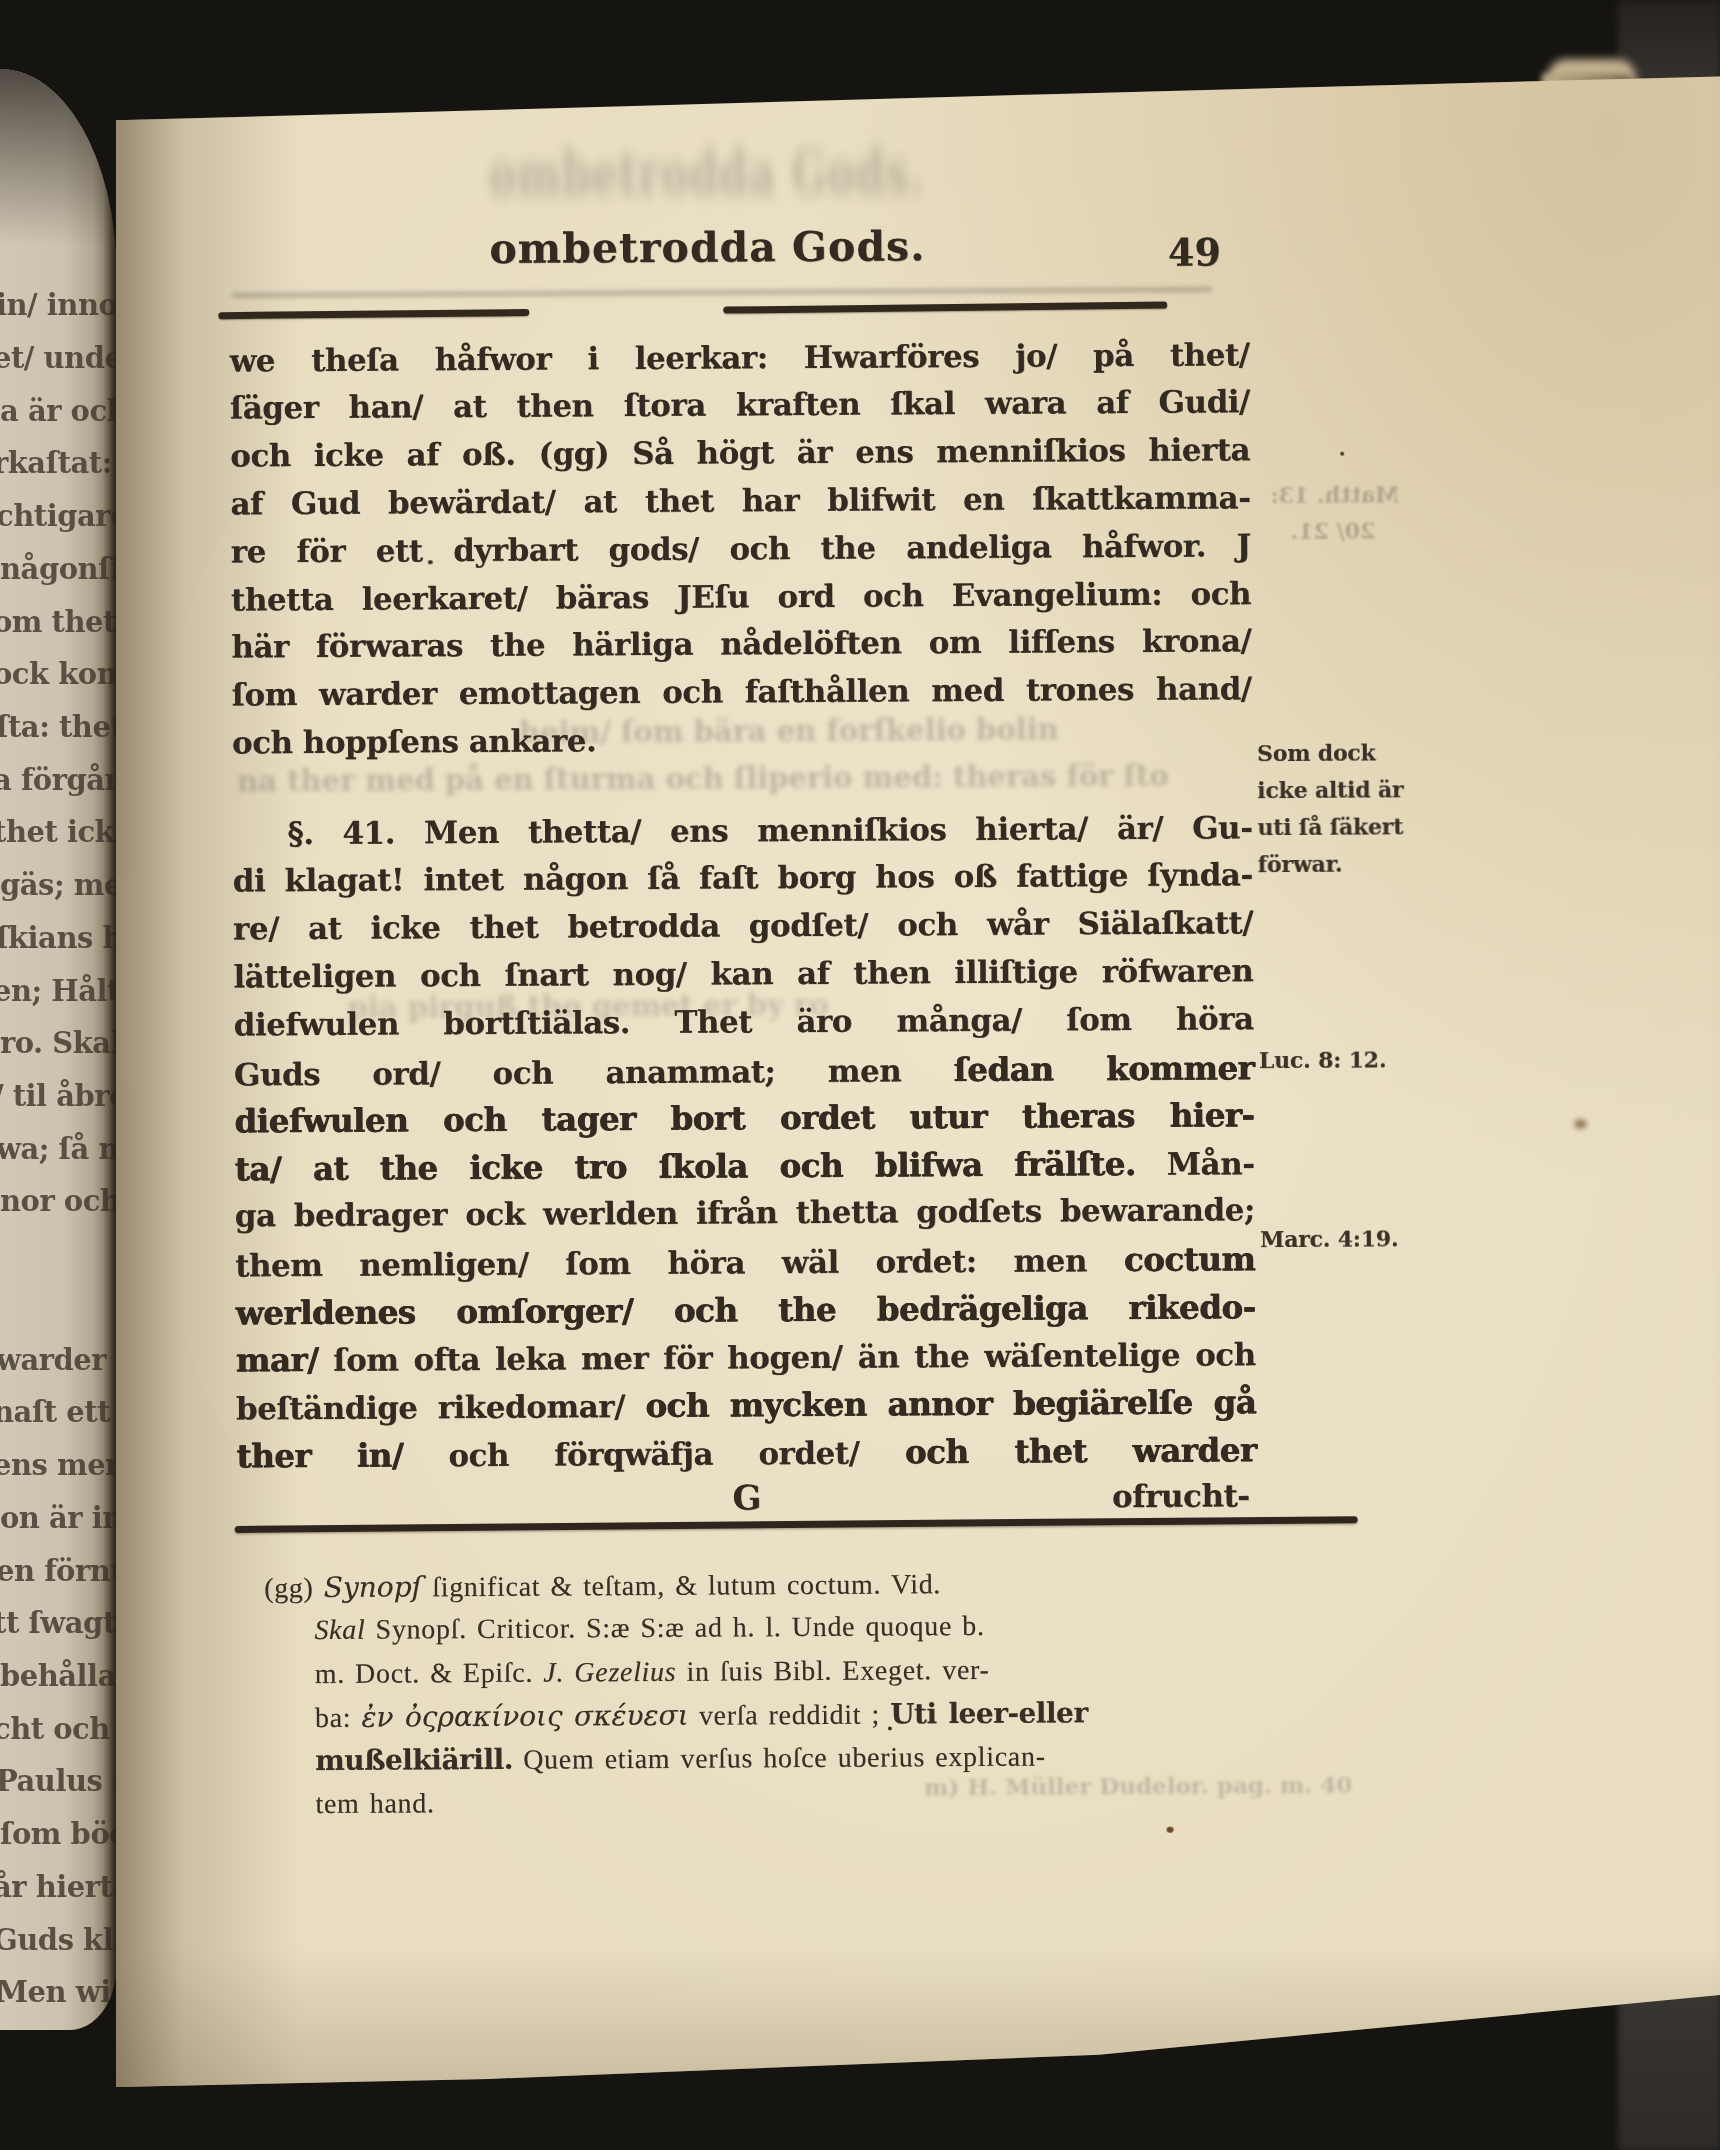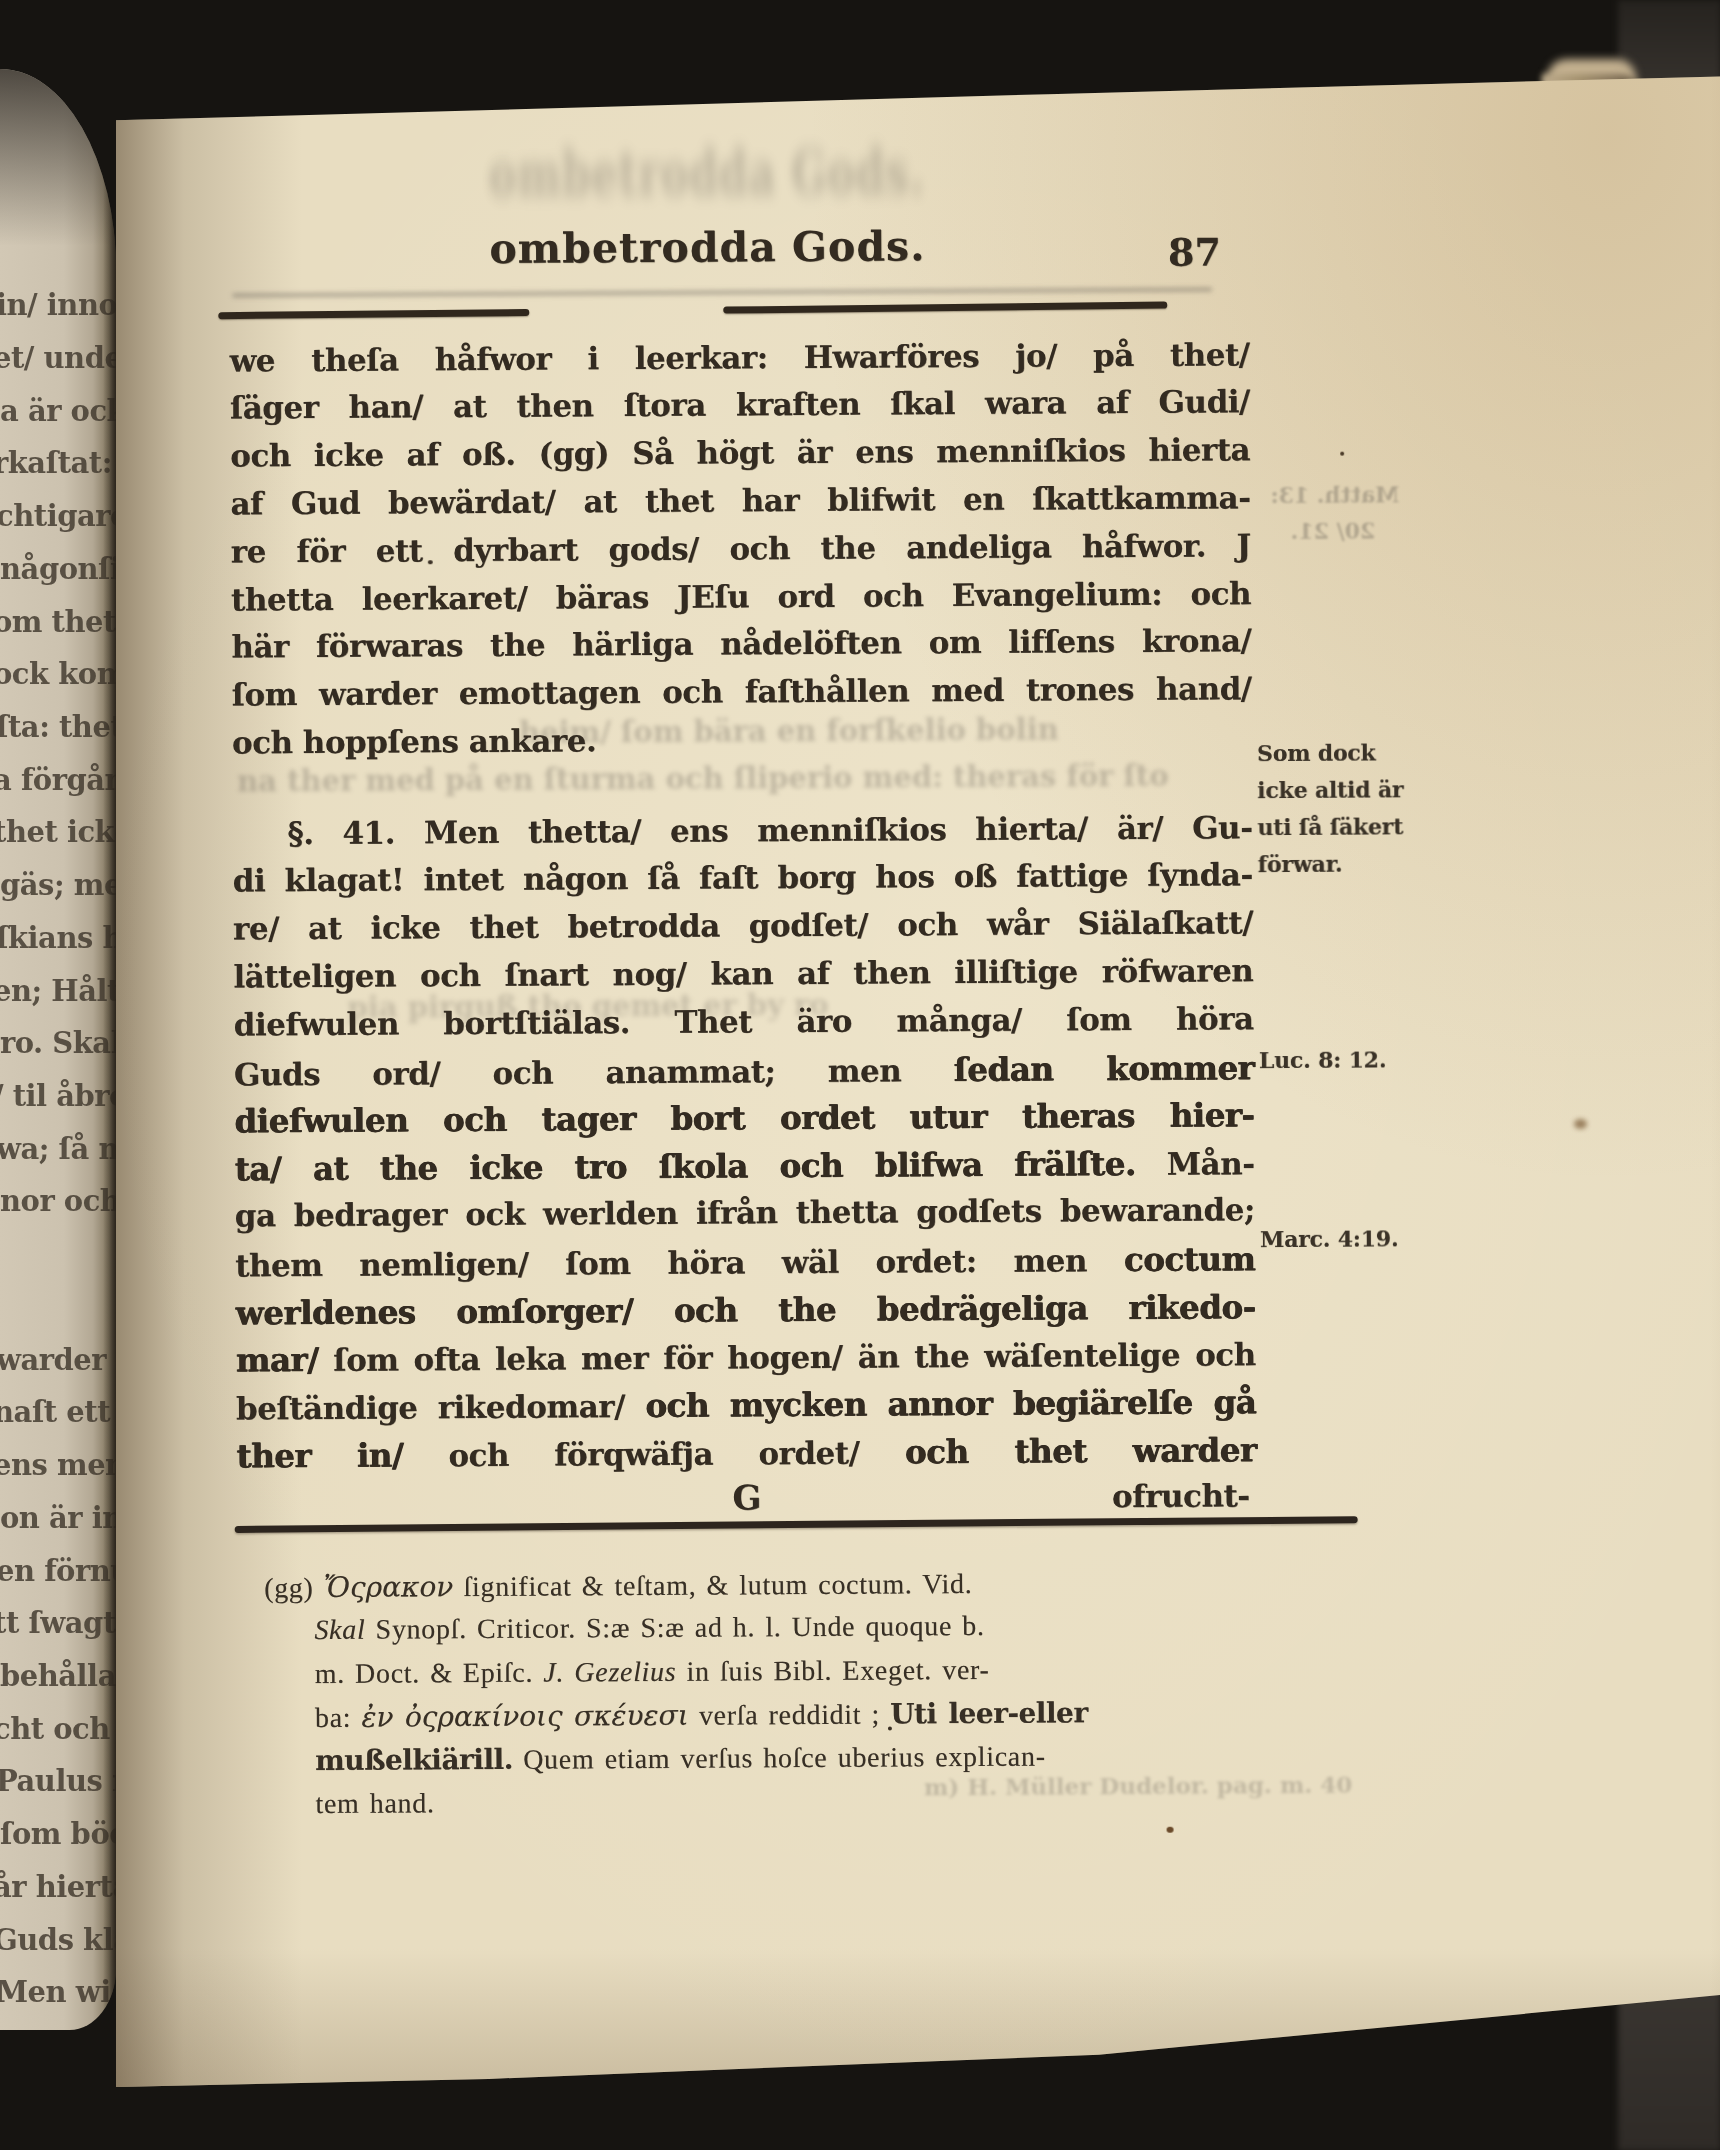--- a/index.html
+++ b/index.html
@@ -153,21 +153,21 @@
         <div class="lp-line" style="top: 1906px;">Men wi ha</div>
         <div class="lp-line" style="top: 1959px;">tr</div>
       </div>
   </div>
 
   <div class="page">
     <div class="content">
 
       <div class="title-ghost">ombetrodda Gods.</div>
       <div class="title">ombetrodda Gods.</div>
-      <div class="pagenum">87</div>
+      <div class="pagenum">49</div>
       <div class="smudge-line"></div>
       <div class="rule rule1"></div>
       <div class="rule rule2"></div>
 
       <div class="ghost g-body g1">heim/ ſom bära en forſkelio bolin</div>
       <div class="ghost g-body g2">na ther med på en ſturma och ſliperio med: theras för ſto</div>
       <div class="ghost g-body g3">pia pirguß tho gemet er by ro</div>
 
       <div id="body-lines">
           <div class="bl" style="top: 264px;"><span class="sr">we theſa håfwor i leerkar:  Hwarföres jo/ på thet/</span></div>
@@ -193,21 +193,21 @@
           <div class="bl" style="top: 1262px;"><span class="sb">mar/</span><span class="sr"> ſom ofta leka mer för hogen/ än the wäſentelige och</span></div>
           <div class="bl" style="top: 1310px;"><span class="sr">beſtändige rikedomar/ </span><span class="sb">och mycken annor begiärelſe gå</span></div>
           <div class="bl" style="top: 1358px;"><span class="sb">ther in/</span><span class="sr"> och förqwäfja ordet/ </span><span class="sb">och thet warder</span></div>
         </div>
 
       <div class="sig">G</div>
       <div class="catch">ofrucht-</div>
 
       <div class="fnrule"></div>
       <div id="footnote">
-          <div class="fn first" style="top: 1493px;"><span class="sr">(gg) </span><span class="sg">Ὄςρακον</span><span class="sr"> ſignificat &amp; teſtam, &amp; lutum coctum.  Vid.</span></div>
+          <div class="fn first" style="top: 1493px;"><span class="sr">(gg) </span><span class="sg">Synopſ</span><span class="sr"> ſignificat &amp; teſtam, &amp; lutum coctum.  Vid.</span></div>
           <div class="fn" style="top: 1536px;"><span class="si">Skal</span><span class="sr"> Synopſ. Criticor. S:æ S:æ ad h. l.  Unde quoque b.</span></div>
           <div class="fn" style="top: 1580px;"><span class="sr">m. Doct. &amp; Epiſc. </span><span class="si">J. Gezelius</span><span class="sr"> in ſuis Bibl. Exeget. ver-</span></div>
           <div class="fn" style="top: 1623px;"><span class="sr">ba: </span><span class="sg">ἐν ὀςρακίνοις σκέυεσι</span><span class="sr"> verſa reddidit ; </span><span class="sf">Uti leer-eller</span></div>
           <div class="fn" style="top: 1666px;"><span class="sf">mußelkiärill.</span><span class="sr">  Quem etiam verſus hoſce uberius explican-</span></div>
           <div class="fn" style="top: 1710px;"><span class="sr">tem hand.</span></div>
         </div>
 
       <div class="mn mn1" id="mn1">
           <div>Som dock</div>
           <div>icke altid är</div>

